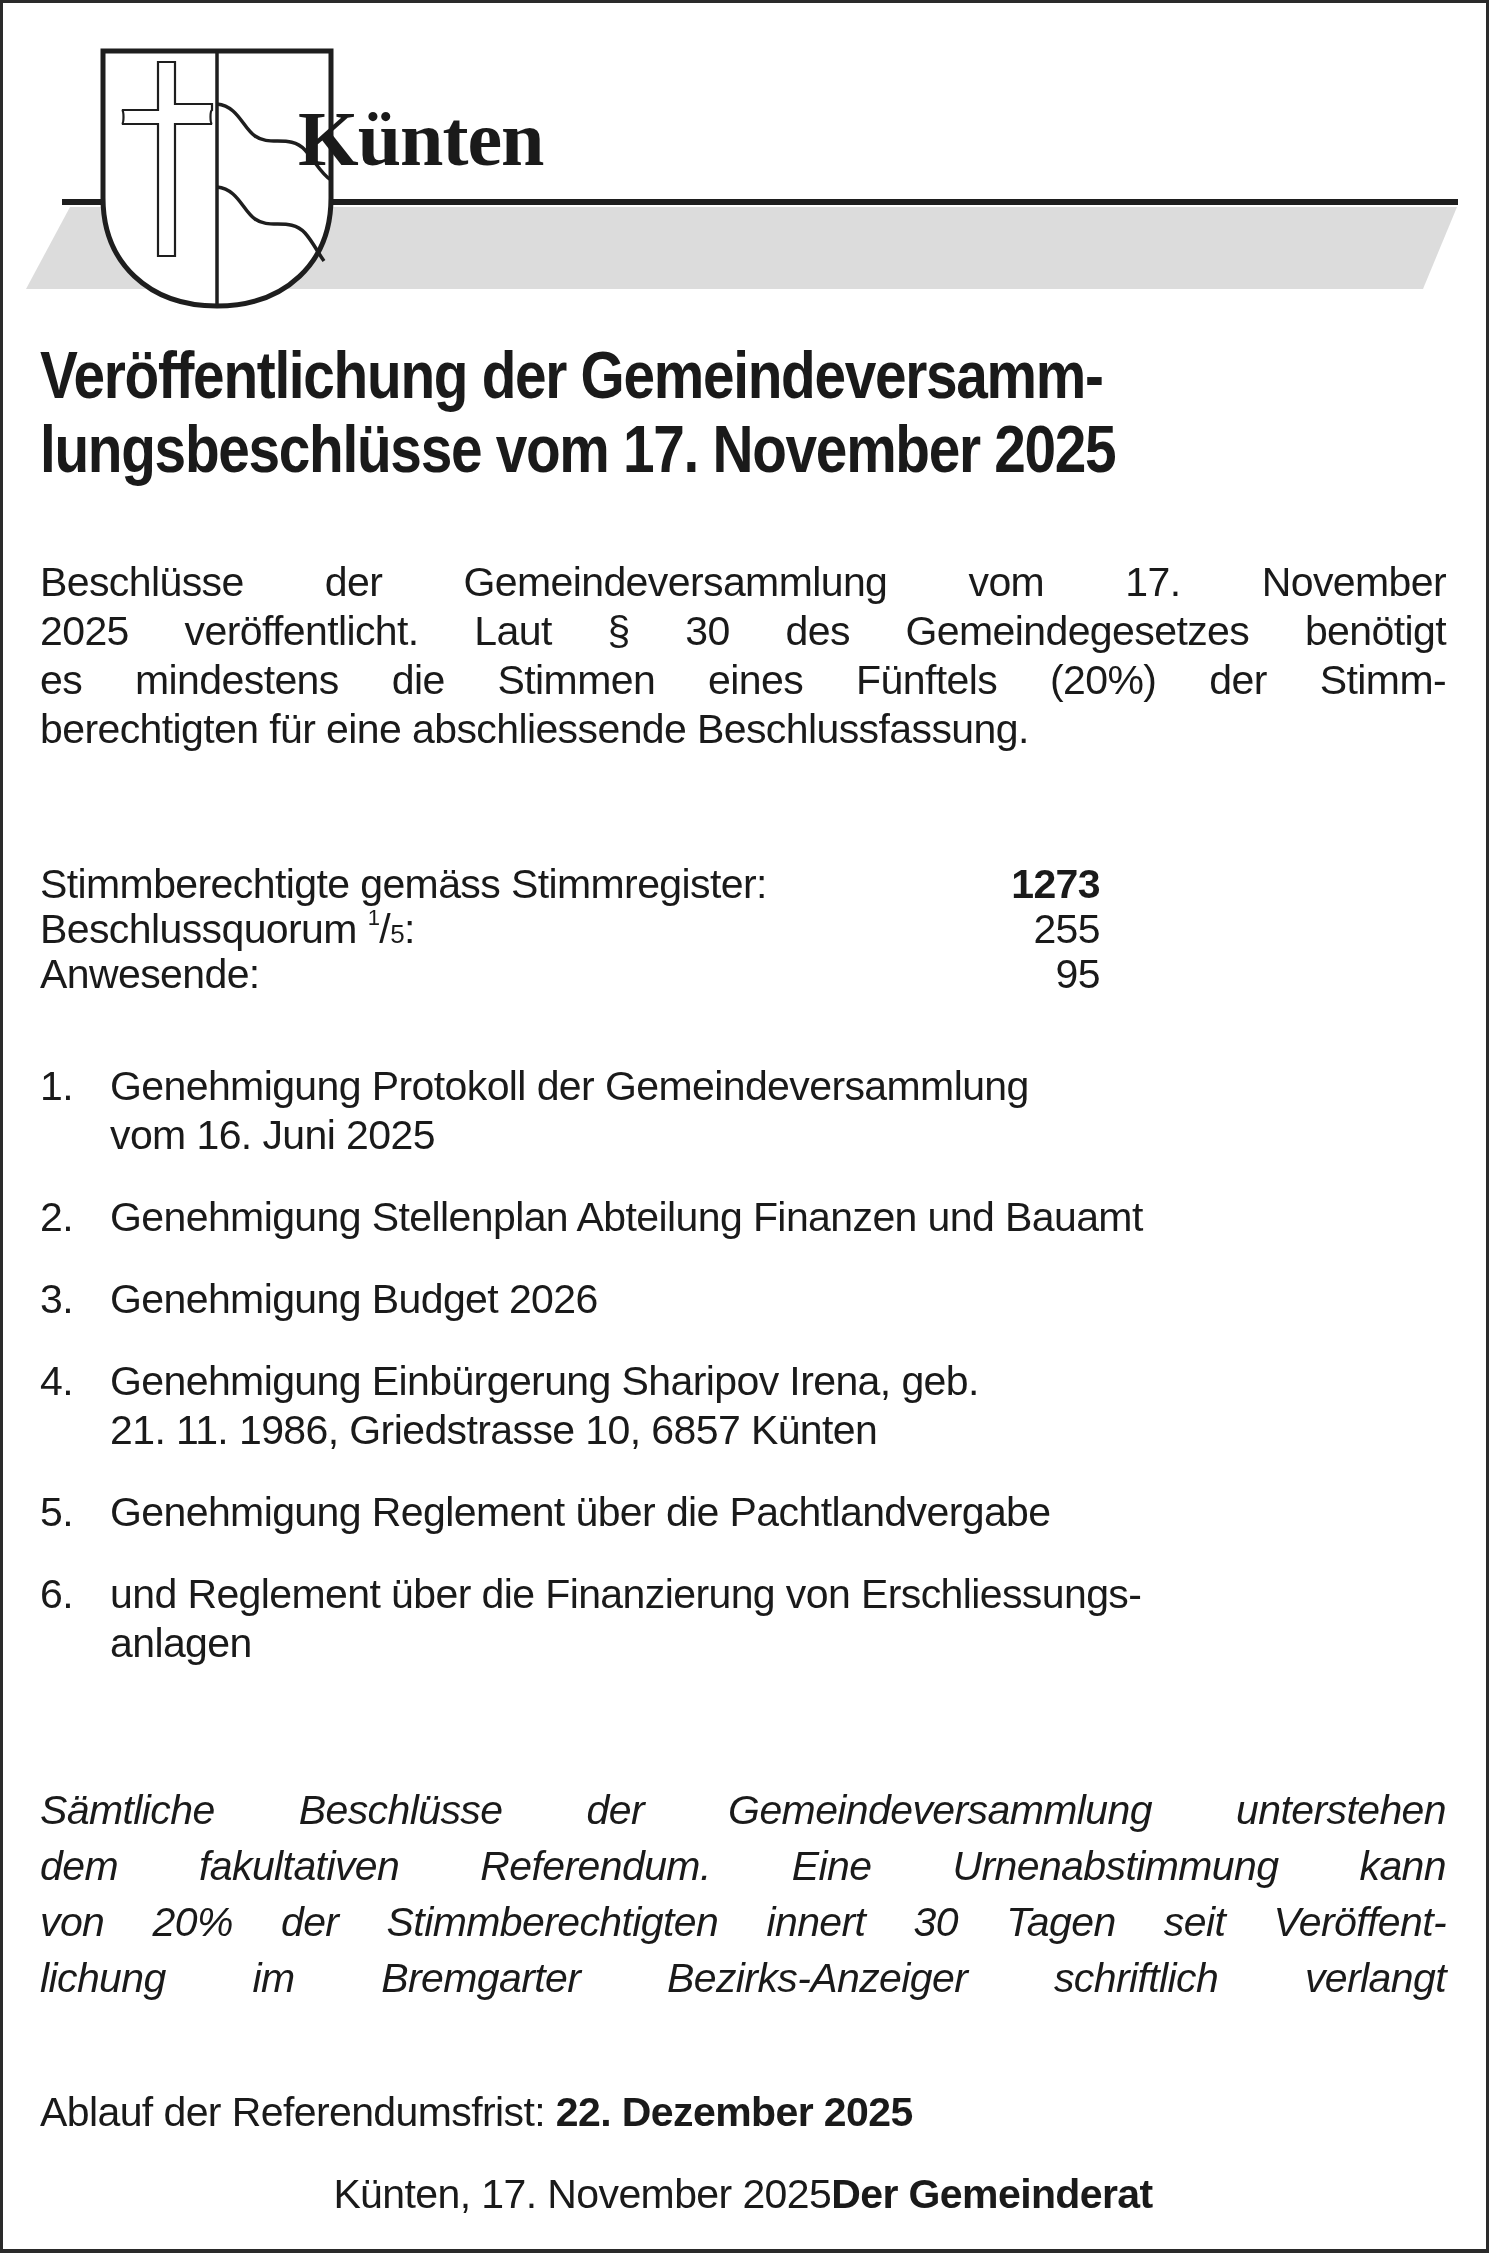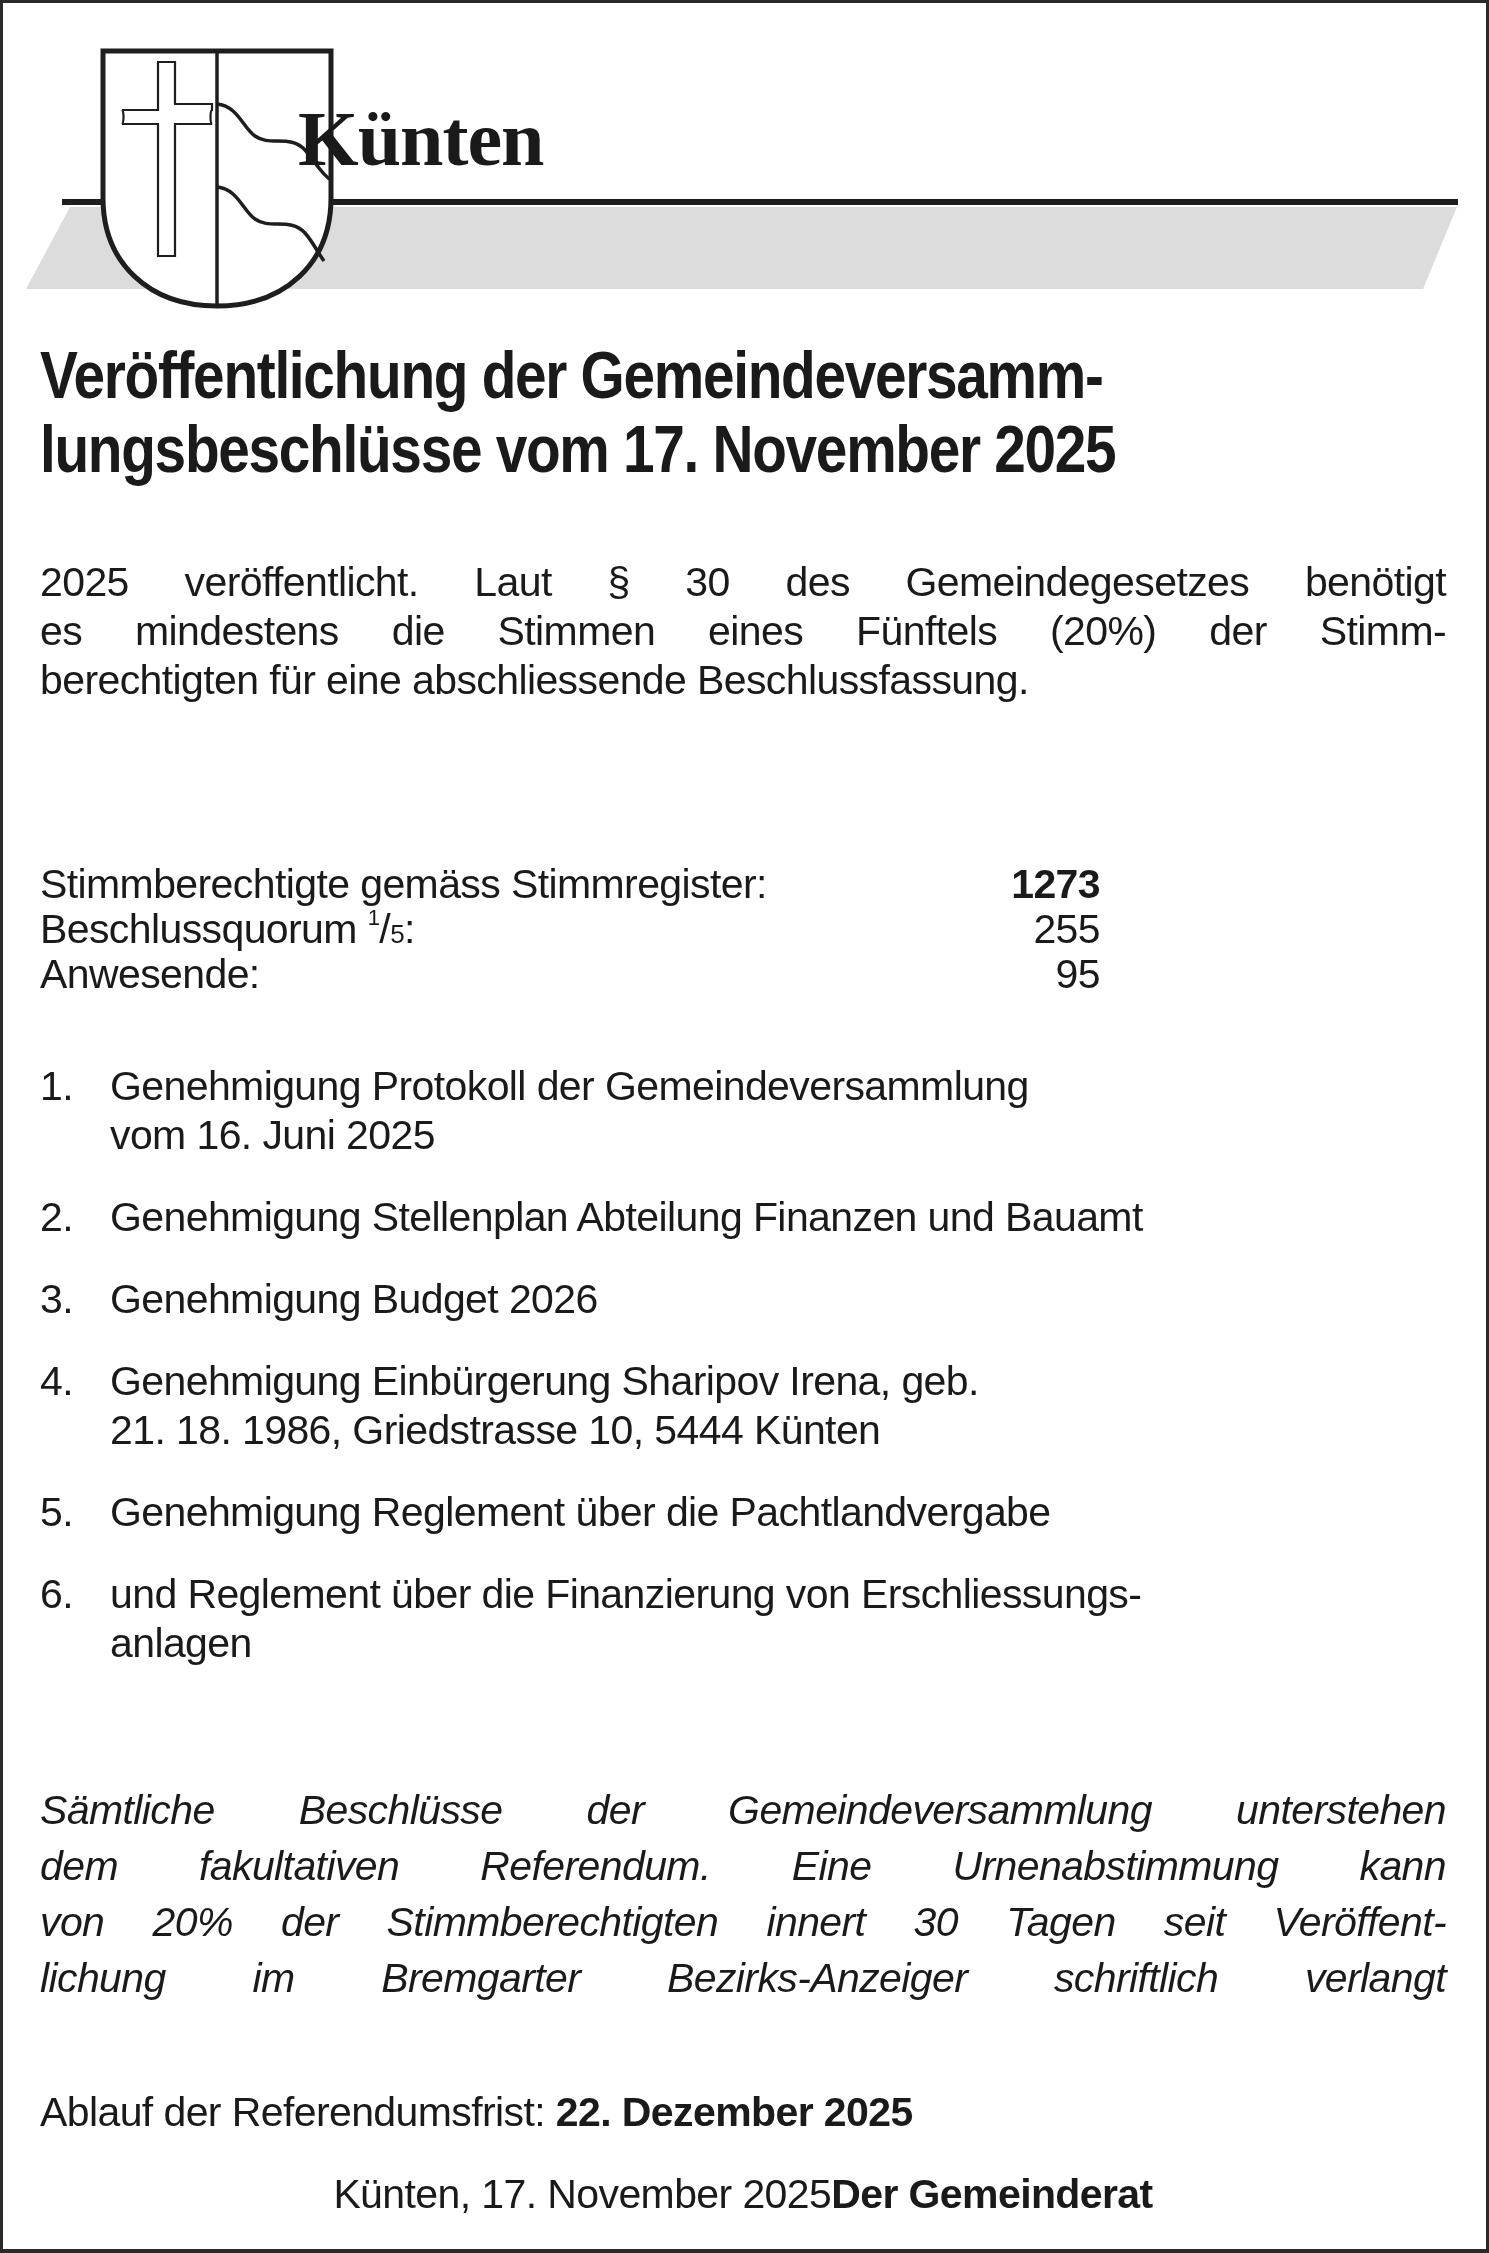--- a/index.html
+++ b/index.html
@@ -76,20 +76,21 @@
 
   <div class="town-name">Künten</div>
 </div>
 
 <div class="headline">
   <div>Veröffentlichung der Gemeindeversamm-</div>
   <div>lungsbeschlüsse vom 17. November 2025</div>
 </div>
 
 <div class="intro body-text">
+  <span class="ln">Beschlüsse der Gemeindeversammlung vom 17. November</span>
   <span class="ln">2025 veröffentlicht. Laut § 30 des Gemeindegesetzes benötigt</span>
   <span class="ln">es mindestens die Stimmen eines Fünftels (20%) der Stimm-</span>
   <span class="ln last">berechtigten für eine abschliessende Beschlussfassung.</span>
 </div>
 
 <div class="stats body-text">
   <div class="stat-row">
     <span>Stimmberechtigte gemäss Stimmregister:</span>
     <span class="val bold">1273</span>
   </div>
@@ -120,21 +121,21 @@
   <div class="item">
     <span class="num">3.</span>
     <span class="txt">
       <span>Genehmigung Budget 2026</span>
     </span>
   </div>
   <div class="item">
     <span class="num">4.</span>
     <span class="txt">
       <span>Genehmigung Einbürgerung Sharipov Irena, geb.</span>
-      <span>21. 18. 1986, Griedstrasse 10, 5444 Künten</span>
+      <span>21. 11. 1986, Griedstrasse 10, 6857 Künten</span>
     </span>
   </div>
   <div class="item">
     <span class="num">5.</span>
     <span class="txt">
       <span>Genehmigung Reglement über die Pachtlandvergabe</span>
     </span>
   </div>
   <div class="item">
     <span class="num">6.</span>

